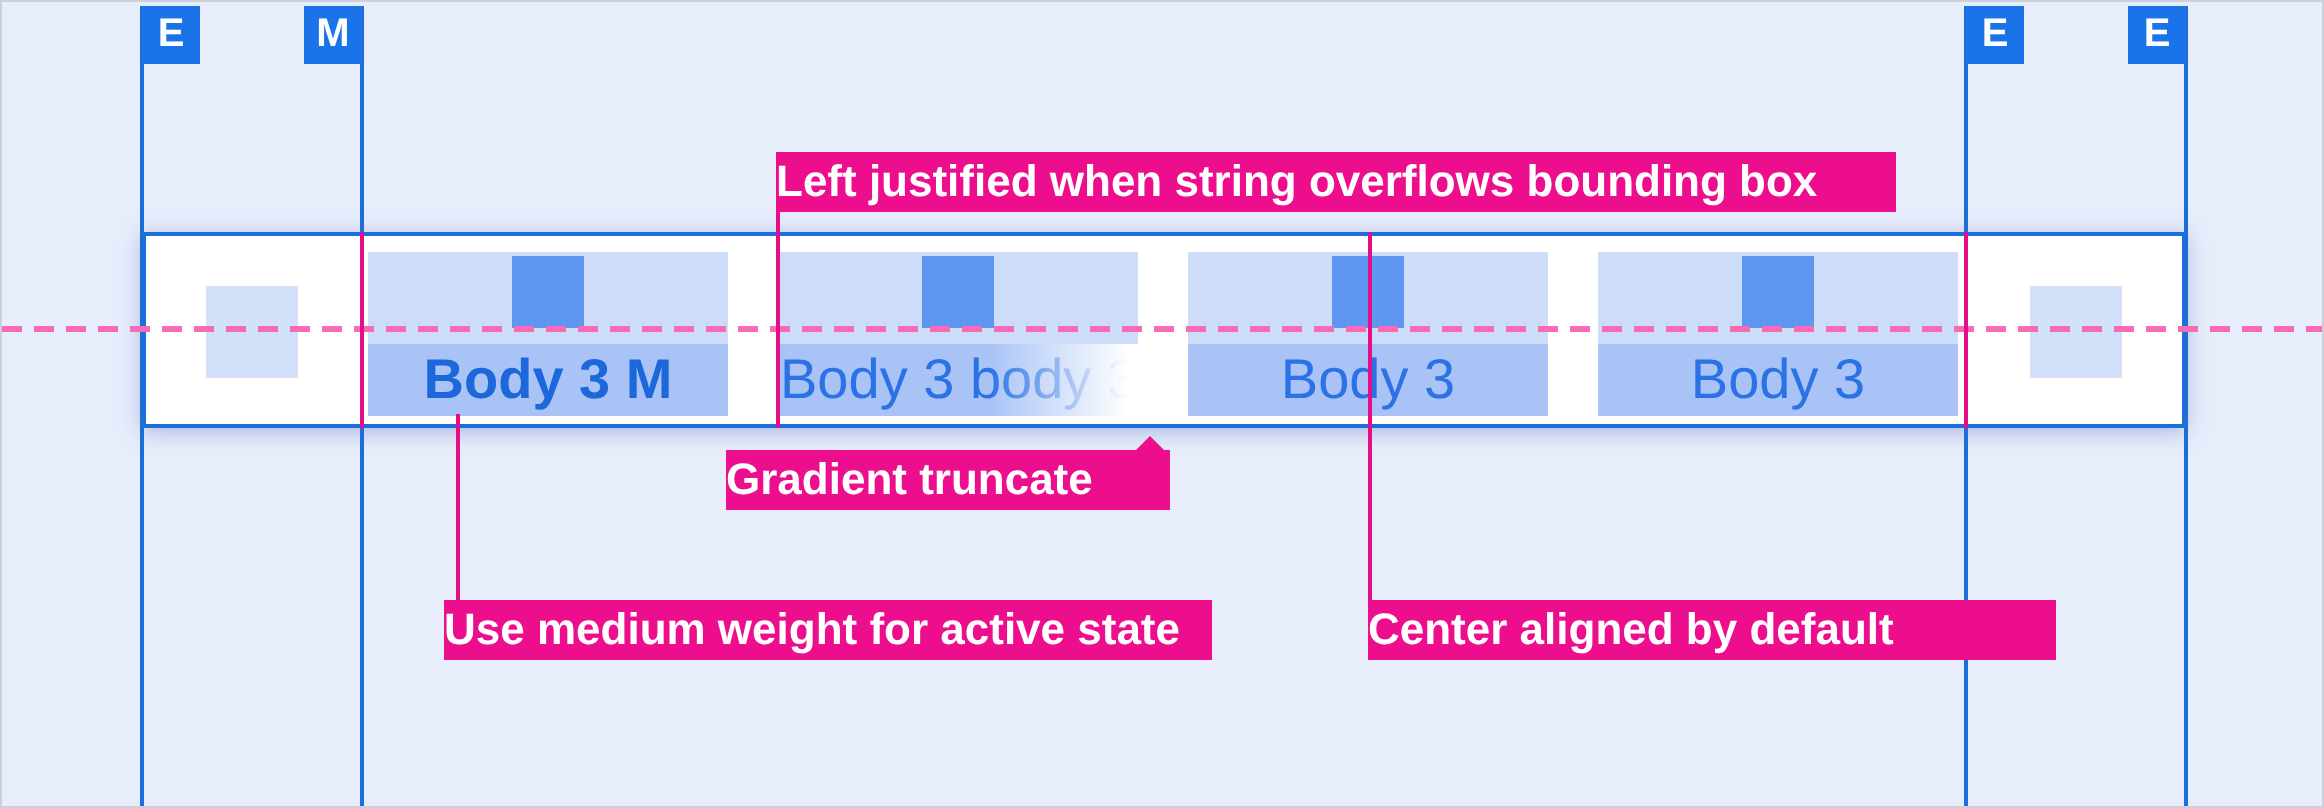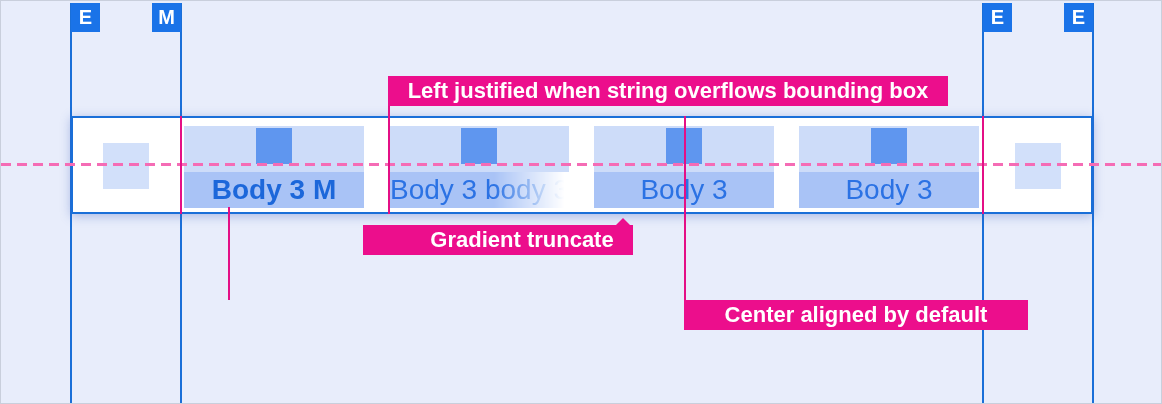--- a/index.html
+++ b/index.html
@@ -68,25 +68,25 @@
   
   .pline{position:absolute;width:2px;background:#e40f86;z-index:5;}
   .pline.p1{left:179px;top:115px;height:98px;}
   .pline.p2{left:981px;top:115px;height:98px;}
   .pline.p3{left:387px;top:105px;height:108px;}
   .pline.p4{left:683px;top:115px;height:184px;}
   .pline.p5{left:227px;top:206px;height:93px;}
   
   .note{
     position:absolute;height:30px;background:#ec0e8c;color:#fff;
-    font-weight:bold;font-size:22px;line-height:30px;text-align:center;
+    font-weight:bold;font-size:22px;line-height:30px;
     white-space:nowrap;overflow:hidden;z-index:6;
   }
   .note.n1{left:387px;top:75px;width:560px;}
-  .note.n2{left:362px;top:224px;width:222px;overflow:visible;padding-left:48px;}
+  .note.n2{left:362px;top:224px;width:222px;overflow:visible;}
   .note.n3{left:221px;top:299px;width:384px;}
   .note.n4{left:683px;top:299px;width:344px;}
   .caret-up{
     position:absolute;top:-7px;right:3px;width:0;height:0;
     border-left:7px solid rgba(0,0,0,0);
     border-right:7px solid rgba(0,0,0,0);
     border-bottom:7px solid #ec0e8c;
   }
 </style>
 </head>
@@ -136,15 +136,16 @@
   <div class="chip c1">E</div>
   <div class="chip c2">M</div>
   <div class="chip c3">E</div>
   <div class="chip c4">E</div>
 
   <div class="note n1">Left justified when string overflows bounding box</div>
   <div class="note n2">
     <span class="caret-up"></span>
     <span>Gradient truncate</span>
   </div>
+  <div class="note n3">Use medium weight for active state</div>
   <div class="note n4">Center aligned by default</div>
 
 </div>
 
 </body></html>

